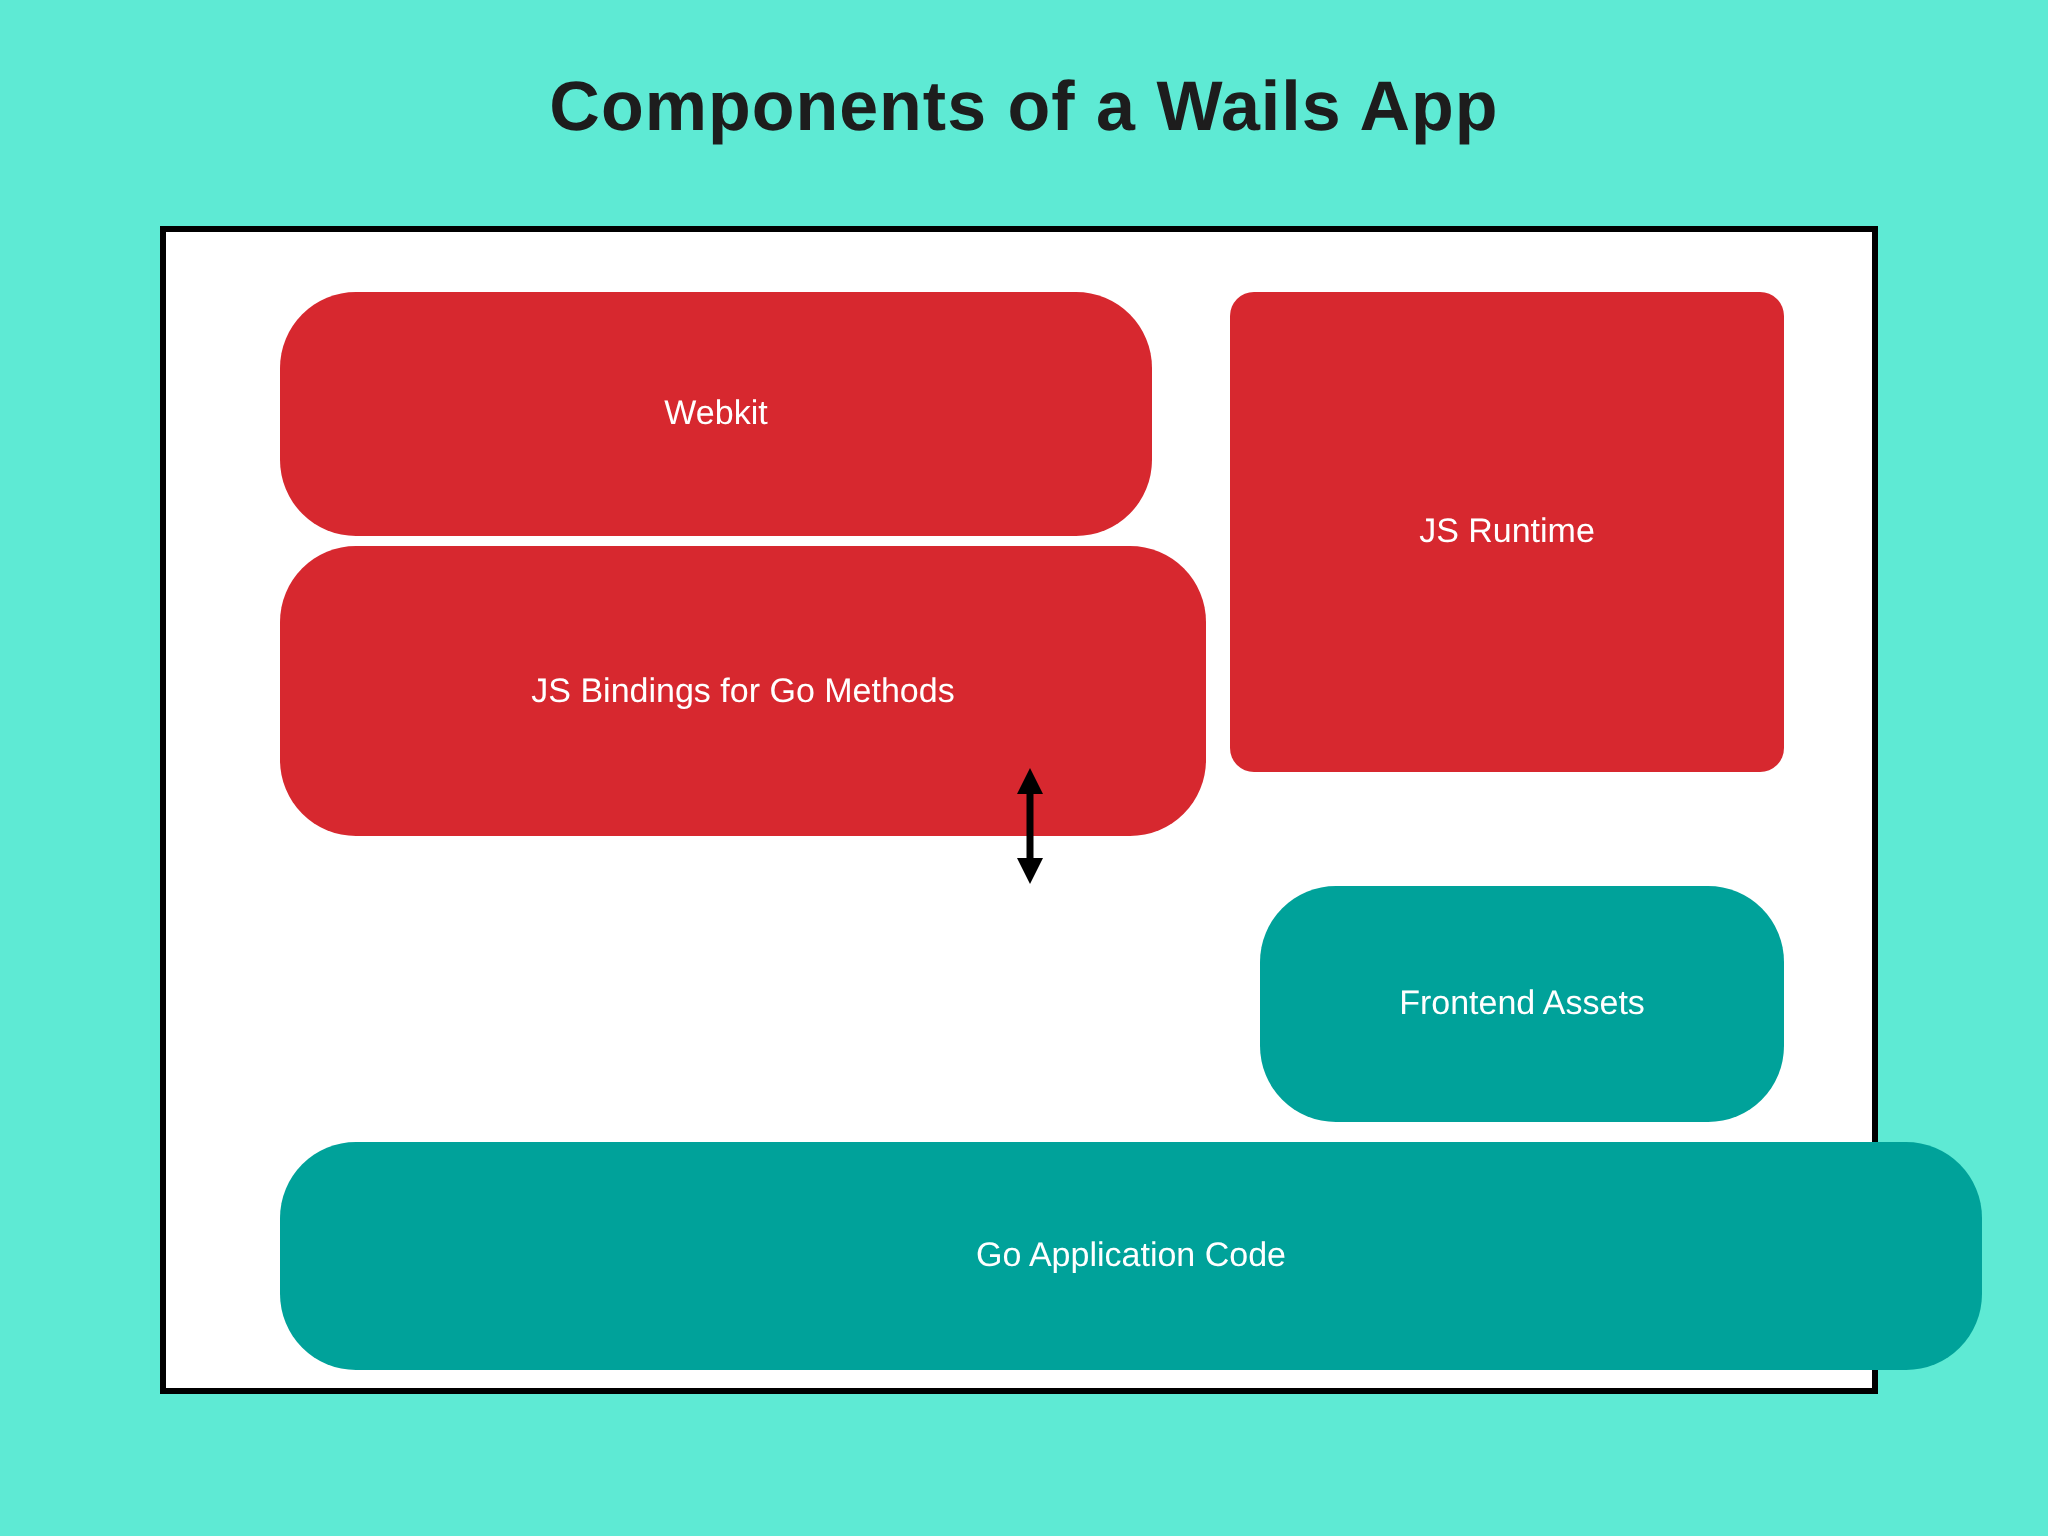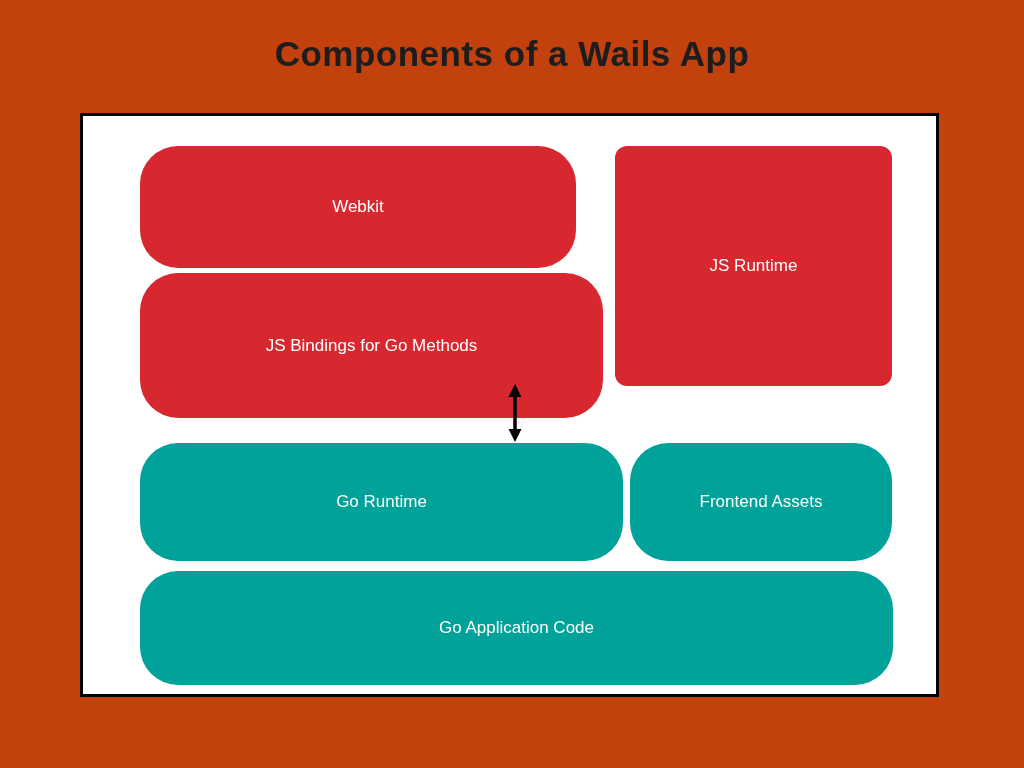--- a/index.html
+++ b/index.html
@@ -5,21 +5,21 @@
   html, body {
     margin: 0;
     padding: 0;
     background: #ffffff;
     font-family: "Liberation Sans", sans-serif;
   }
   .canvas {
     position: relative;
     width: 1024px;
     height: 768px;
-    background: #c2410c;
+    background: #5eead4;
     overflow: hidden;
   }
   .page-title {
     position: absolute;
     top: 34px;
     left: 0;
     width: 1024px;
     text-align: center;
     font-size: 35px;
     font-weight: 700;
@@ -47,21 +47,21 @@
     text-align: center;
   }
   .box.red { background: #d7282f; }
   .box.teal { background: #00a29a; }
 
   .box-webkit        { left: 57px;  top: 30px;  width: 436px; height: 122px; }
   .box-js-bindings   { left: 57px;  top: 157px; width: 463px; height: 145px; }
   .box-js-runtime    { left: 532px; top: 30px;  width: 277px; height: 240px; border-radius: 12px; }
   .box-go-runtime    { left: 57px;  top: 327px; width: 483px; height: 118px; }
   .box-frontend      { left: 547px; top: 327px; width: 262px; height: 118px; text-align: right; }
-  .box-go-app-code   { left: 57px;  top: 455px; width: 753px; height: 114px; }
+  .box-go-app-code   { left: 57px;  top: 455px; width: 851px; height: 114px; }
 
   .arrow-wrap {
     position: absolute;
     left: 422px;
     top: 268px;
     width: 20px;
     height: 58px;
   }
 </style>
 </head>
@@ -86,23 +86,20 @@
     </div>
 
     <div class="arrow-wrap">
       <svg width="20" height="58" viewBox="0 0 20 58" xmlns="http://www.w3.org/2000/svg">
         <line x1="10" y1="10" x2="10" y2="48" stroke="#000000" stroke-width="3.5"></line>
         <polygon points="10,0 3.5,13 16.5,13" fill="#000000"></polygon>
         <polygon points="10,58 3.5,45 16.5,45" fill="#000000"></polygon>
       </svg>
     </div>
 
-    <div class="box teal box-go-runtime">
-      <span>Go Runtime</span>
-    </div>
 
     <div class="box teal box-frontend">
       <span>Frontend Assets</span>
     </div>
 
     <div class="box teal box-go-app-code">
       <span>Go Application Code</span>
     </div>
 
   </div>

